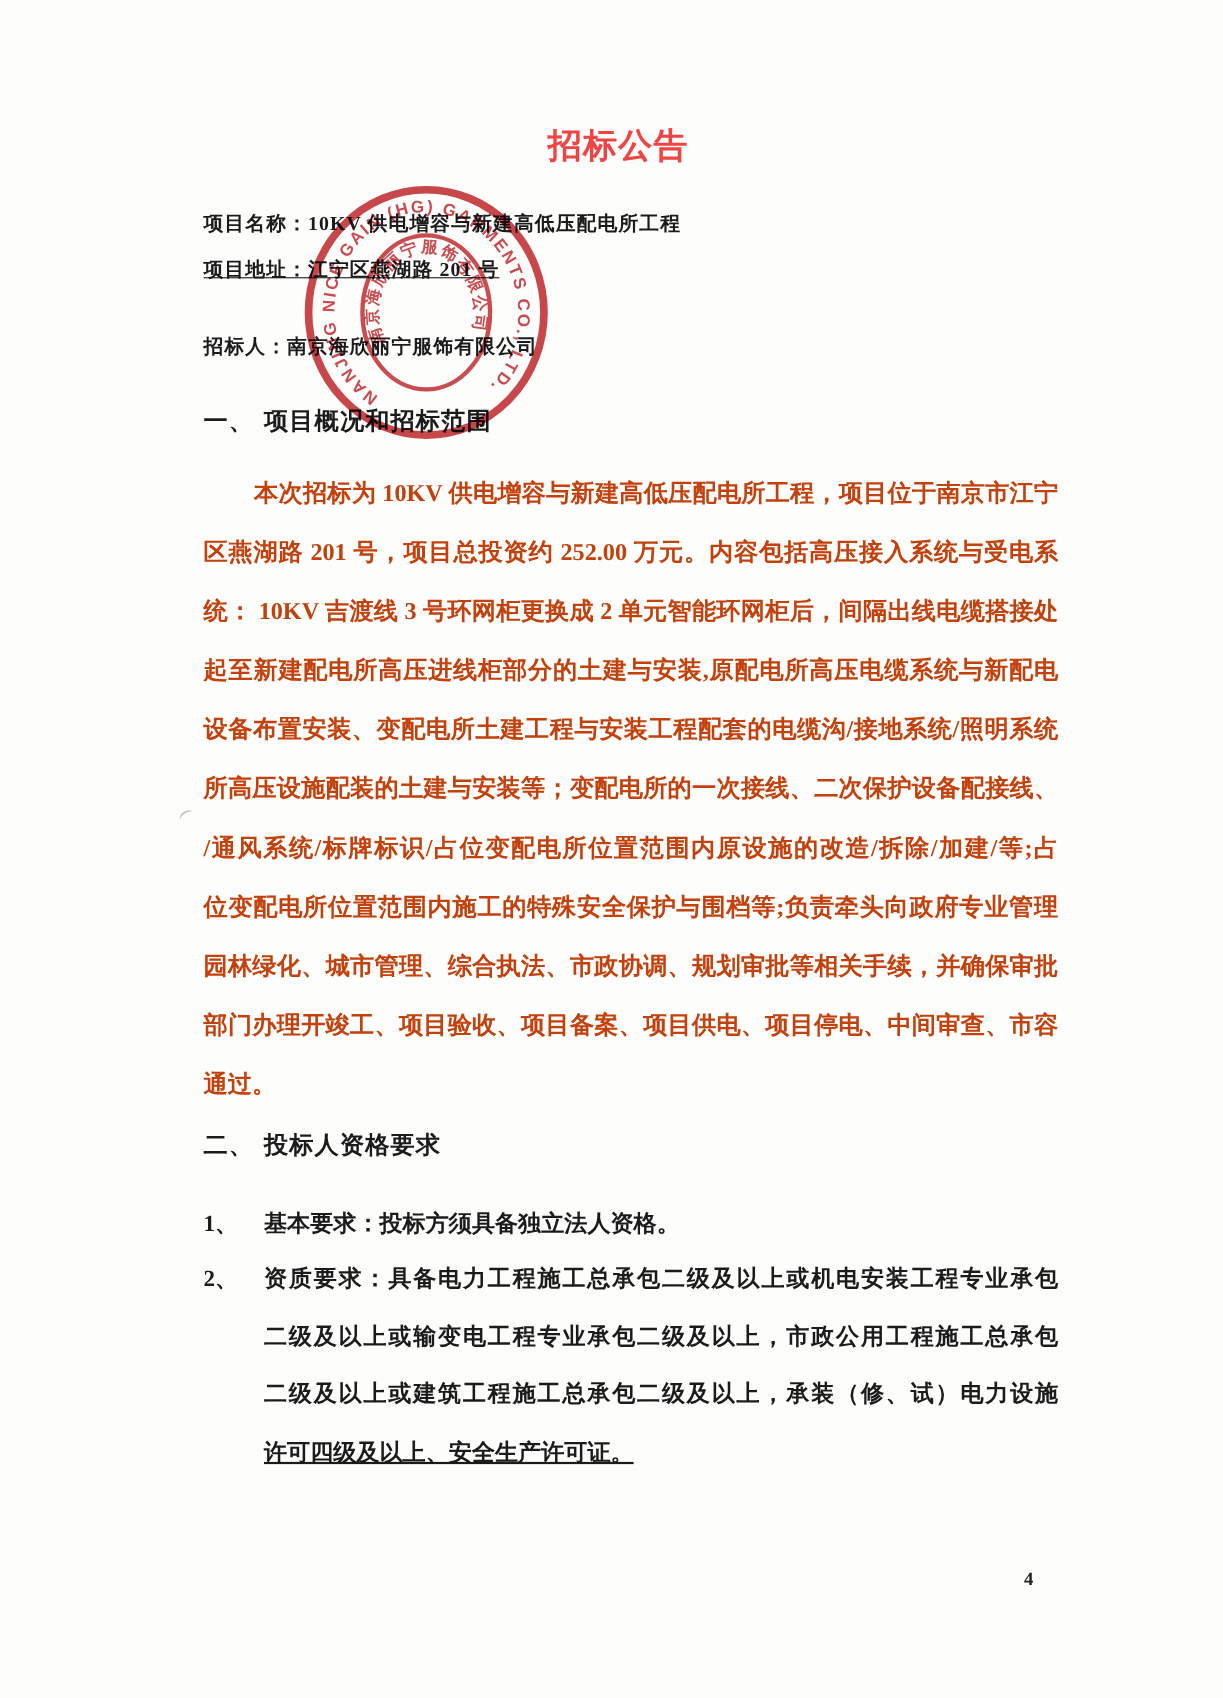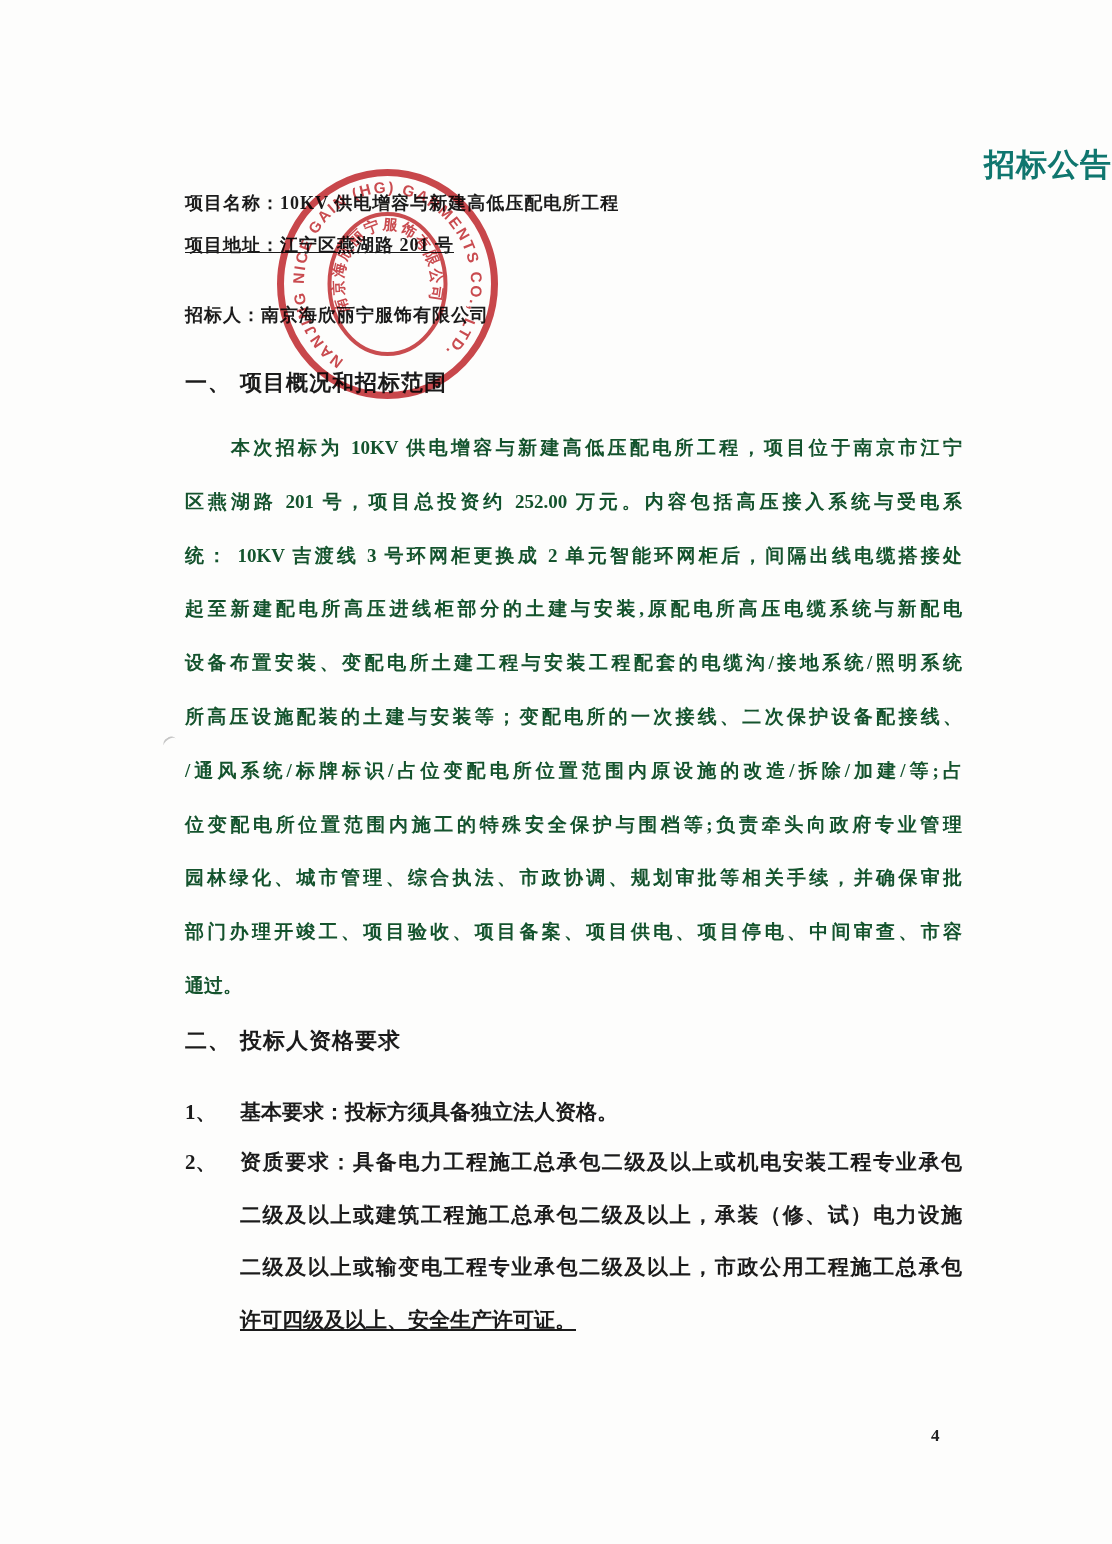--- a/index.html
+++ b/index.html
@@ -7,44 +7,43 @@
     position:relative;
     width:1112px;height:1544px;
     margin:0 auto;
     background:#fdfdfc;
     overflow:hidden;
     font-family:"Liberation Serif","DejaVu Serif",serif;
     color:#1b1b1b;
   }
   .doc-title{
     position:absolute;top:112px;left:0;right:0;
-    text-align:right;text-indent:12px;
+    text-align:center;text-indent:12px;
     font-size:31px;font-weight:700;letter-spacing:1px;
-    color:#0f766e;
-    margin-top:32px;
+    color:#ef4444;
   }
   .info-line{
     position:absolute;left:185px;
     font-size:18px;line-height:30px;font-weight:700;
     letter-spacing:1px;white-space:nowrap;
   }
   .info-name{top:188px;}
   .info-addr{top:230px;text-decoration:underline;}
   .info-bidder{top:300px;}
   .heading{
     position:absolute;left:185px;
     font-size:22px;line-height:30px;font-weight:700;
     letter-spacing:1px;white-space:nowrap;
   }
   .heading .num{display:inline-block;width:55px;}
   .h1{top:368px;}
   .h2{top:1026px;}
   .para{
     position:absolute;left:185px;top:421px;width:777px;
-    font-size:19px;font-weight:600;color:#14532d;
+    font-size:22px;font-weight:600;color:#c2410c;
   }
   .pline{
     height:53.8px;line-height:53.8px;
     text-align:justify;text-align-last:justify;
     white-space:nowrap_off;
   }
   .pline.noj{text-align-last:left;}
   .pline.indent{text-indent:46px;}
   .req-num{
     position:absolute;left:185px;
@@ -117,22 +116,22 @@
   </div>
 
   <div class="heading h2"><span class="num">二、</span><span>投标人资格要求</span></div>
 
   <div class="req-num req1-num">1、</div>
   <div class="req1-text">基本要求：投标方须具备独立法人资格。</div>
 
   <div class="req-num req2-num">2、</div>
   <div class="req2-lines">
     <div class="rline">资质要求：具备电力工程施工总承包二级及以上或机电安装工程专业承包</div>
+    <div class="rline">二级及以上或输变电工程专业承包二级及以上，市政公用工程施工总承包</div>
     <div class="rline">二级及以上或建筑工程施工总承包二级及以上，承装（修、试）电力设施</div>
-    <div class="rline">二级及以上或输变电工程专业承包二级及以上，市政公用工程施工总承包</div>
     <div class="rline noj">许可四级及以上、安全生产许可证。</div>
   </div>
 
   <div class="page-number">4</div>
 
   <div class="scan-mark"></div>
 
   <svg class="seal" viewBox="0 0 241 253" xmlns="http://www.w3.org/2000/svg">
     <defs>
       <path id="engPath" d="M 77.1 202.3 A 82 90 0 1 1 164 49.7 A 82 90 0 1 1 77.1 202.3"></path>

